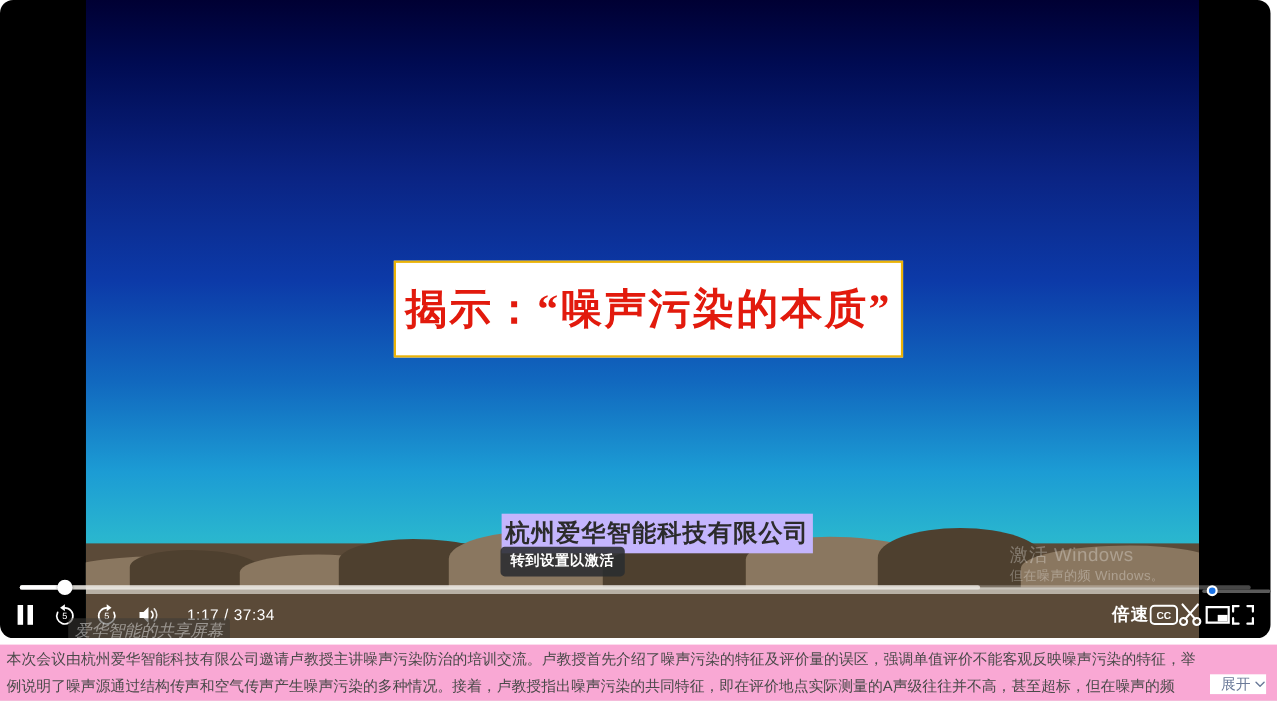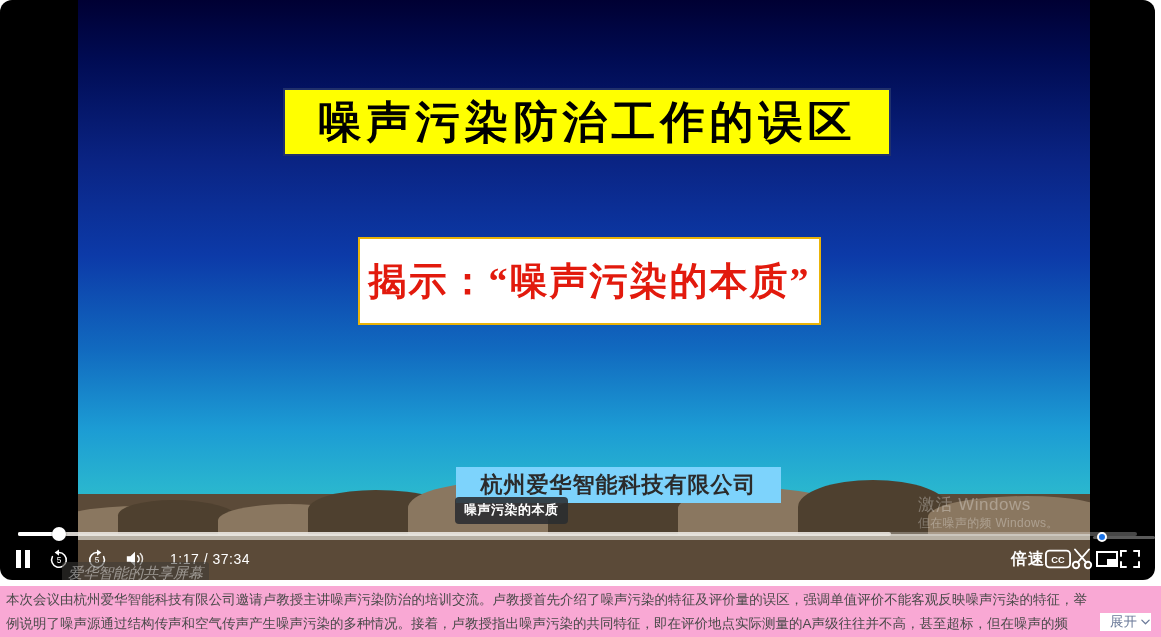--- a/index.html
+++ b/index.html
@@ -110,23 +110,23 @@
     font-weight: 700;
     color: #e21a0d;
     letter-spacing: 2px;
     white-space: nowrap;
   }
 
   #company-box {
     position: absolute;
     left: 378px;
     top: 467px;
-    width: 325px;
+    width: 283px;
     height: 36px;
-    background: #7dd3fc;
+    background: #c4b5fd;
     display: flex;
     align-items: center;
     justify-content: center;
   }
   #company-box .txt {
     font-family: "Liberation Serif", "DejaVu Serif", serif;
     font-size: 22px;
     font-weight: 700;
     color: #2b2b2b;
     letter-spacing: 1px;
@@ -353,41 +353,38 @@
     <div class="dune dark" style="left:40px;width:120px;height:34px;border-radius:50% 60% 0 0;"></div>
     <div class="dune" style="left:140px;width:130px;height:30px;border-radius:55% 45% 0 0;"></div>
     <div class="dune dark" style="left:230px;width:150px;height:44px;border-radius:45% 55% 0 0;"></div>
     <div class="dune" style="left:330px;width:180px;height:52px;border-radius:50% 50% 0 0;"></div>
     <div class="dune dark" style="left:470px;width:160px;height:40px;border-radius:55% 45% 0 0;"></div>
     <div class="dune" style="left:600px;width:170px;height:46px;border-radius:45% 55% 0 0;"></div>
     <div class="dune dark" style="left:720px;width:150px;height:54px;border-radius:50% 50% 0 0;"></div>
     <div class="dune" style="left:850px;width:180px;height:38px;border-radius:55% 45% 0 0;"></div>
     <div id="ground-strip"></div>
 
-    <div id="title-box">
-      <span class="txt">噪声污染防治工作的误区</span>
-    </div>
 
     <div id="subtitle-box">
       <span class="txt">揭示：“噪声污染的本质”</span>
     </div>
 
     <div id="company-box">
       <span class="txt">杭州爱华智能科技有限公司</span>
     </div>
 
 
     <div id="win-watermark">
       <div class="wm-title">激活 Windows</div>
       <div class="wm-sub">但在噪声的频 Windows。</div>
     </div>
 
   </div>
 
-  <div id="hover-tip">噪声污染的本质</div>
+  <div id="hover-tip">转到设置以激活</div>
 
   <div id="controls">
 
     <div id="seekbar">
       <div id="seek-buffer" style="width: 78%;"></div>
       <div id="seek-played" style="width: 3.7%;"></div>
       <div id="seek-handle" style="left: 3.7%;"></div>
     </div>
 
     <div id="ctrl-left">

